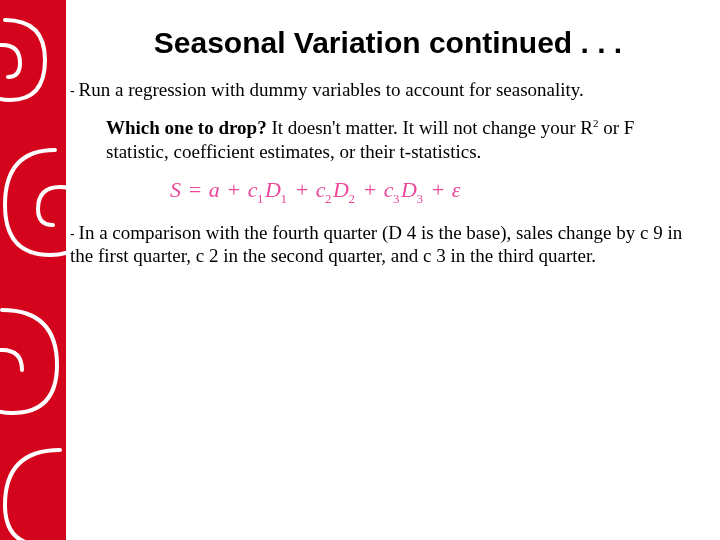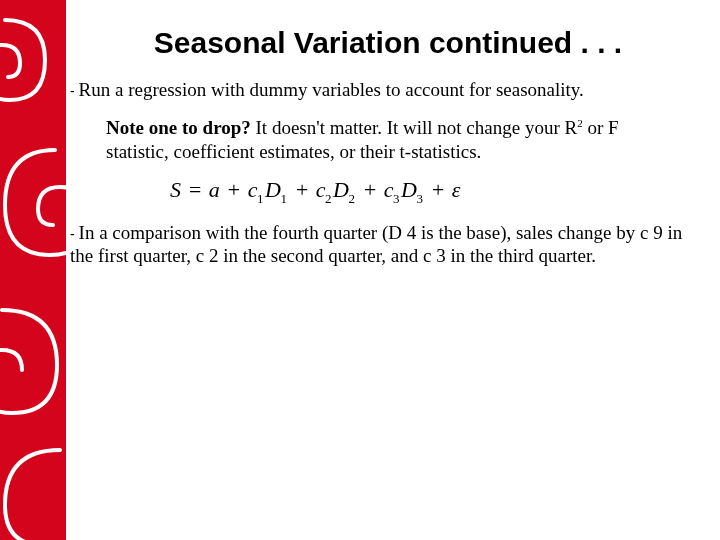--- a/index.html
+++ b/index.html
@@ -57,21 +57,21 @@
     line-height: 1.25;
     margin: 8px 0 14px 36px;
     padding-right: 20px;
   }
   .equation {
     font-family: "Times New Roman", serif;
     font-style: italic;
     font-size: 22px;
     margin: 8px 0 14px 100px;
     letter-spacing: 0.5px;
-    color: #000000;
+    color: #ec4899;
   }
   .equation .sub-idx {
     font-style: normal;
     font-size: 13px;
     vertical-align: sub;
     margin-left: -1px;
     margin-right: 1px;
   }
   .sup-idx {
     font-size: 11px;
@@ -99,21 +99,21 @@
 
     <div class="title">Seasonal Variation continued . . .</div>
 
     <div class="bullet">
       <span class="dash">- </span><span>Run a regression with dummy variables to account for seasonality.</span>
     </div>
 
 
 
     <div class="sub">
-      <b>Note one to drop?</b><span> It doesn't matter. It will not change your R</span><span class="sup-idx">2</span><span> or F statistic, coefficient estimates, or their t-statistics.</span>
+      <b>Which one to drop?</b><span> It doesn't matter. It will not change your R</span><span class="sup-idx">2</span><span> or F statistic, coefficient estimates, or their t-statistics.</span>
     </div>
 
 
     <div class="equation">
       <span>S</span><span> = </span><span>a</span><span> + </span><span>c</span><span class="sub-idx">1</span><span>D</span><span class="sub-idx">1</span><span> + </span><span>c</span><span class="sub-idx">2</span><span>D</span><span class="sub-idx">2</span><span> + </span><span>c</span><span class="sub-idx">3</span><span>D</span><span class="sub-idx">3</span><span> + </span><span>ε</span>
     </div>
 
     <div class="bullet">
       <span class="dash">- </span><span>In a comparison with the fourth quarter (D 4 is the base), sales change by c 9 in the first quarter, c 2 in the second quarter, and c 3 in the third quarter.</span>
     </div>

